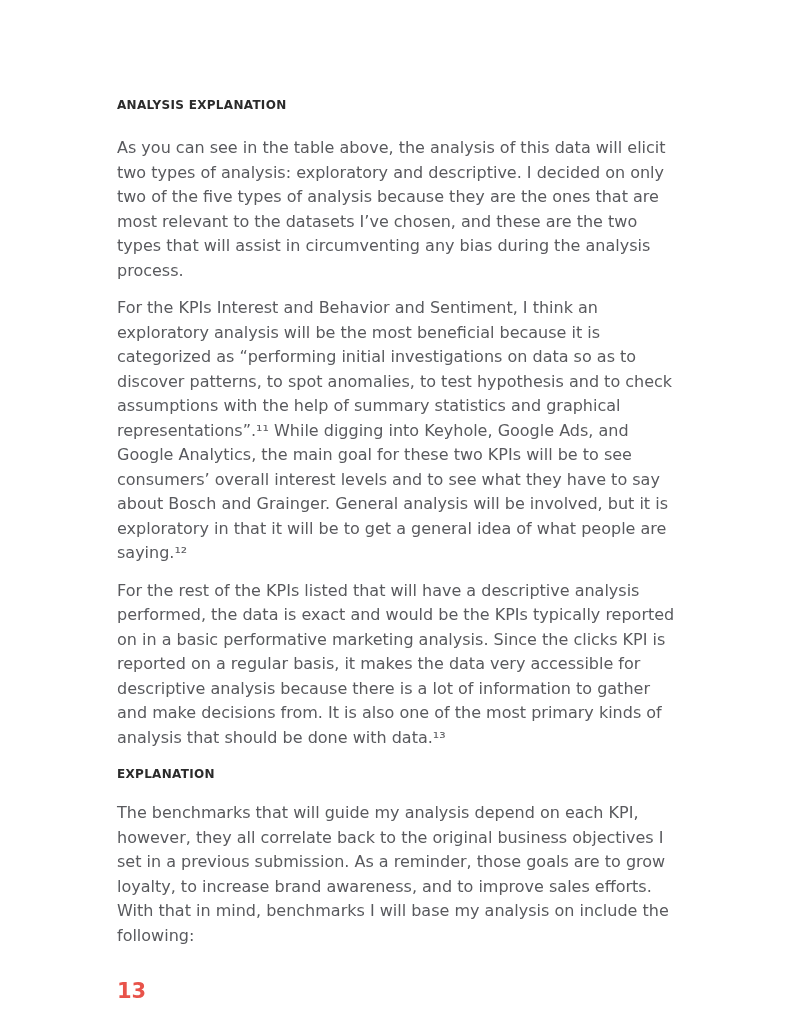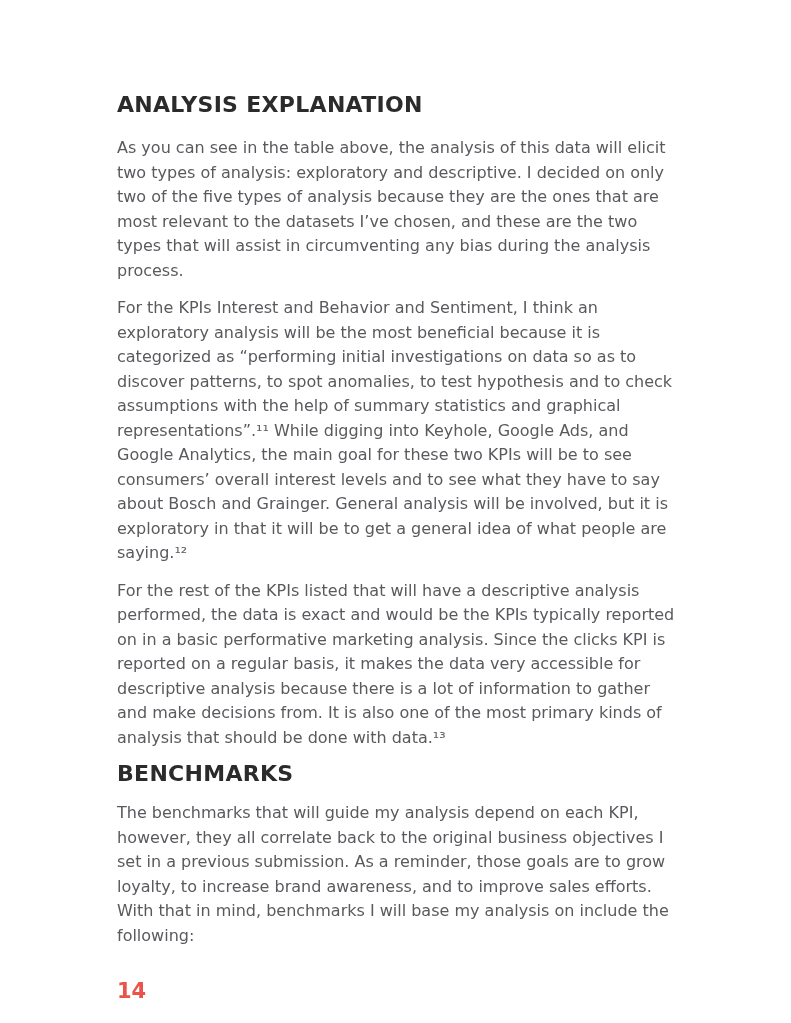--- a/index.html
+++ b/index.html
@@ -19,21 +19,21 @@
   .content {
     position: absolute;
     top: 0;
     left: 0;
     width: 791px;
     padding: 95px 115px 0 117px;
     box-sizing: border-box;
   }
   .section-heading {
     margin: 0 0 21px 0;
-    font-size: 22px;
+    font-size: 12px;
     line-height: 20px;
     font-weight: bold;
     letter-spacing: 0.3px;
     color: var(--heading-color, #2b2b2b);
   }
   .section-heading.benchmarks {
     margin-top: 14px;
     margin-bottom: 17px;
   }
   .body-paragraph {
@@ -58,20 +58,20 @@
   <div class="content">
 
     <h1 class="section-heading">ANALYSIS EXPLANATION</h1>
 
     <p class="body-paragraph">As you can see in the table above, the analysis of this data will elicit two types of analysis: exploratory and descriptive. I decided on only two of the five types of analysis because they are the ones that are most relevant to the datasets I’ve chosen, and these are the two types that will assist in circumventing any bias during the analysis process.</p>
 
     <p class="body-paragraph">For the KPIs Interest and Behavior and Sentiment, I think an exploratory analysis will be the most beneficial because it is categorized as “performing initial investigations on data so as to discover patterns, to spot anomalies, to test hypothesis and to check assumptions with the help of summary statistics and graphical representations”.¹¹ While digging into Keyhole, Google Ads, and Google Analytics, the main goal for these two KPIs will be to see consumers’ overall interest levels and to see what they have to say about Bosch and Grainger. General analysis will be involved, but it is exploratory in that it will be to get a general idea of what people are saying.¹²</p>
 
     <p class="body-paragraph">For the rest of the KPIs listed that will have a descriptive analysis performed, the data is exact and would be the KPIs typically reported on in a basic performative marketing analysis. Since the clicks KPI is reported on a regular basis, it makes the data very accessible for descriptive analysis because there is a lot of information to gather and make decisions from. It is also one of the most primary kinds of analysis that should be done with data.¹³</p>
 
-    <h1 class="section-heading benchmarks">BENCHMARKS</h1>
+    <h1 class="section-heading benchmarks">EXPLANATION</h1>
 
     <p class="body-paragraph">The benchmarks that will guide my analysis depend on each KPI, however, they all correlate back to the original business objectives I set in a previous submission. As a reminder, those goals are to grow loyalty, to increase brand awareness, and to improve sales efforts. With that in mind, benchmarks I will base my analysis on include the following:</p>
 
-    <div class="page-number">14</div>
+    <div class="page-number">13</div>
 
   </div>
 </div>
 
 </body></html>

